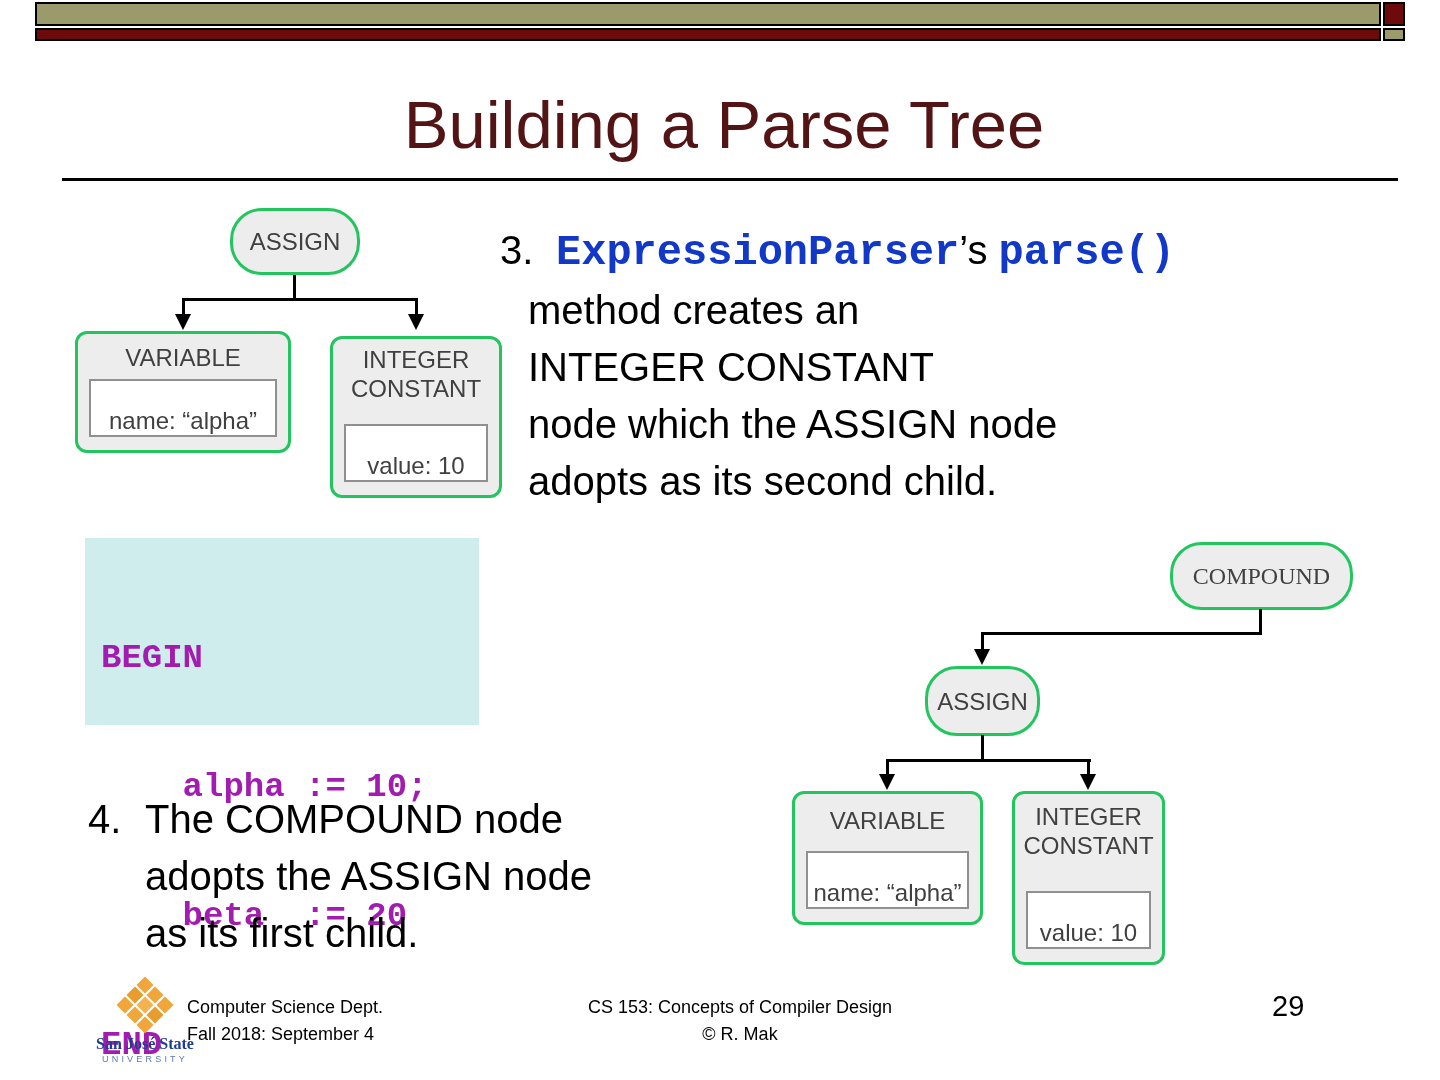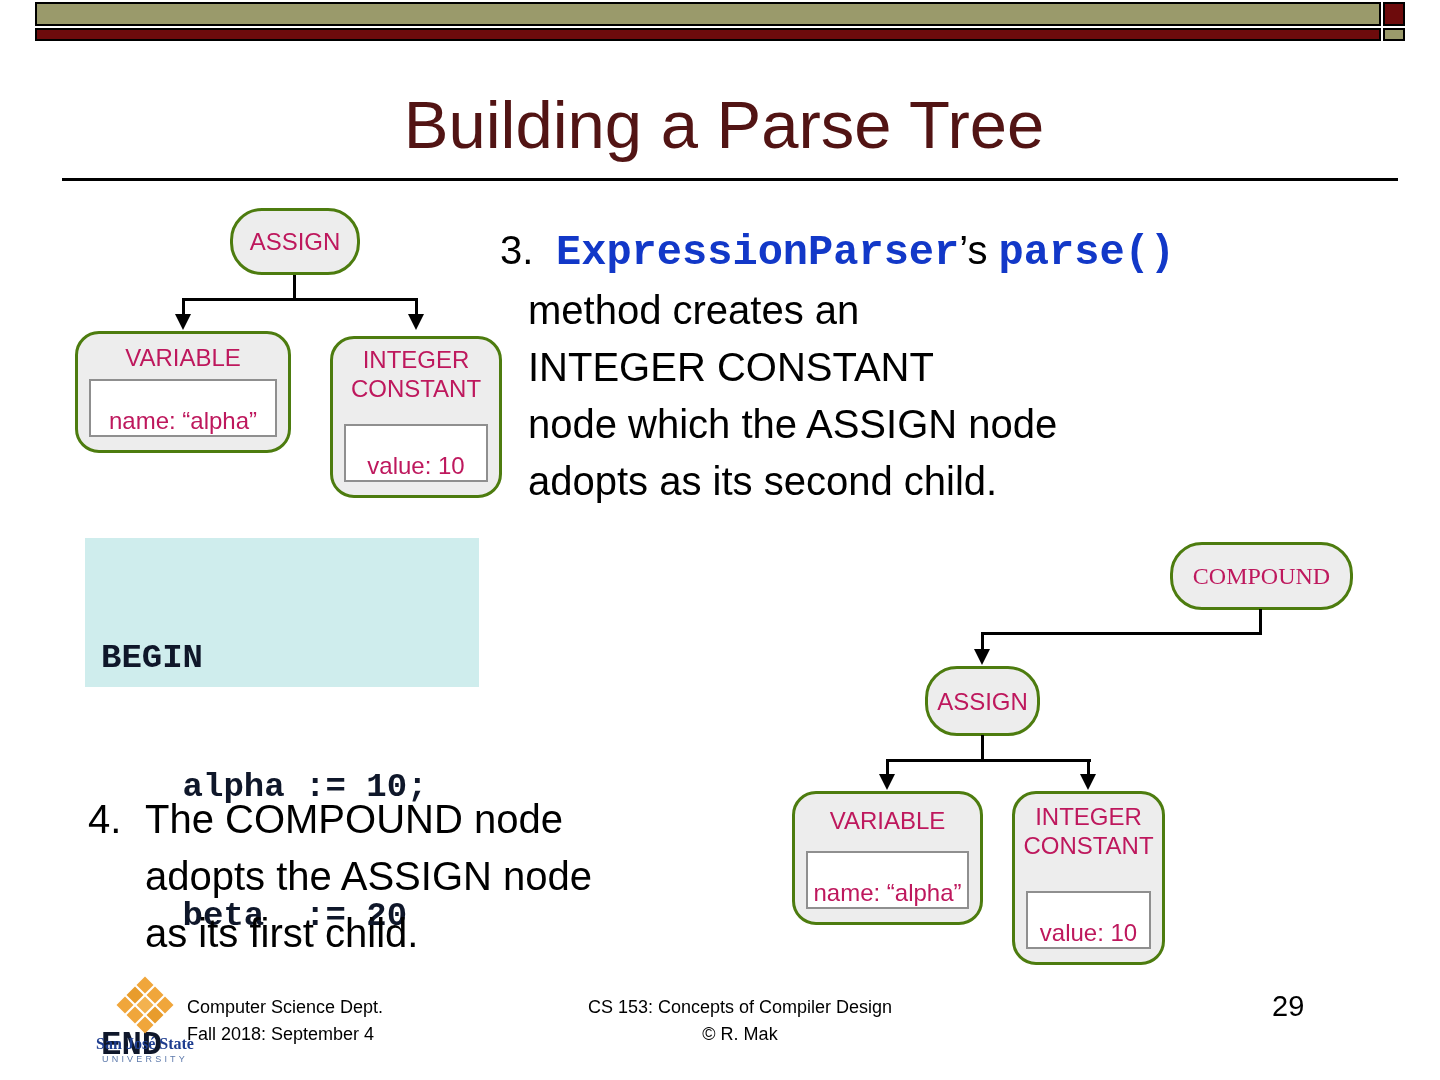--- a/index.html
+++ b/index.html
@@ -11,47 +11,47 @@
   .sq-red{position:absolute;left:1383px;top:2px;width:22px;height:24px;background:#6d0b0c;border:2px solid #000;box-sizing:border-box;}
   .bar-red{position:absolute;left:35px;top:28px;width:1346px;height:13px;background:#6d0b0c;border:2px solid #000;box-sizing:border-box;}
   .sq-olive{position:absolute;left:1383px;top:28px;width:22px;height:13px;background:#9a9a6b;border:2px solid #000;box-sizing:border-box;}
 
   
   .slide-title{position:absolute;left:4px;top:88px;width:100%;text-align:center;
                font-size:67px;line-height:1.1;color:#521414;font-weight:400;}
   .title-rule{position:absolute;left:62px;top:178px;width:1336px;height:3px;background:#000;}
 
   
-  .node{position:absolute;background:#ededed;border:3px solid #4d7c0f;box-sizing:border-box;
-        text-align:center;font-size:24px;color:#be185d;}
+  .node{position:absolute;background:#ededed;border:3px solid #22c55e;box-sizing:border-box;
+        text-align:center;font-size:24px;color:#404040;}
   .pill{display:flex;align-items:center;justify-content:center;border-radius:32px;}
-  .rec{border-radius:24px;}
+  .rec{border-radius:12px;}
   .nlabel{line-height:29px;}
   .attr-box{position:absolute;left:11px;right:11px;bottom:13px;height:54px;background:#fff;
             border:2px solid #8f8f8f;display:flex;align-items:flex-end;justify-content:center;
             font-size:24px;white-space:nowrap;}
   .h-line{position:absolute;height:3px;background:#000;}
   .v-line{position:absolute;width:3px;background:#000;}
   .arrow-down{position:absolute;width:0;height:0;border-left:8px solid transparent;
               border-right:8px solid transparent;border-top:16px solid #000;}
 
   
   .item{position:absolute;font-size:40px;line-height:57px;color:#000;}
   .item .num{display:inline-block;width:57px;}
   .item3 .num{width:56px;}
   .cont{margin-left:57px;}
   .item3 .cont{margin-left:28px;}
   .blue-code{font-family:"Liberation Mono","DejaVu Sans Mono",monospace;font-weight:bold;
              color:#1238c8;font-size:42px;}
 
   
-  .codeblock{position:absolute;left:85px;top:538px;width:394px;height:149px;background:#cfeded;
+  .codeblock{position:absolute;left:85px;top:538px;width:394px;height:187px;background:#cfeded;
              font-family:"Liberation Mono","DejaVu Sans Mono",monospace;font-weight:bold;
              font-size:34px;line-height:43px;padding:13px 0 0 16px;box-sizing:border-box;
-             white-space:pre;color:#0f172a;}
+             white-space:pre;color:#a21caf;}
 
   
   .footer-logo{position:absolute;left:70px;top:976px;width:150px;display:flex;
                flex-direction:column;align-items:center;}
   .logo-name{font-family:"Liberation Serif",serif;font-weight:bold;color:#1e3d8f;
              font-size:16px;line-height:17px;margin-top:1px;}
   .logo-univ{font-size:9px;letter-spacing:3.2px;color:#5d79ab;margin-top:2px;}
   .footer-dept{position:absolute;left:187px;top:994px;font-size:18px;line-height:27px;}
   .footer-center{position:absolute;left:500px;top:994px;width:480px;text-align:center;
                  font-size:18px;line-height:27px;}

